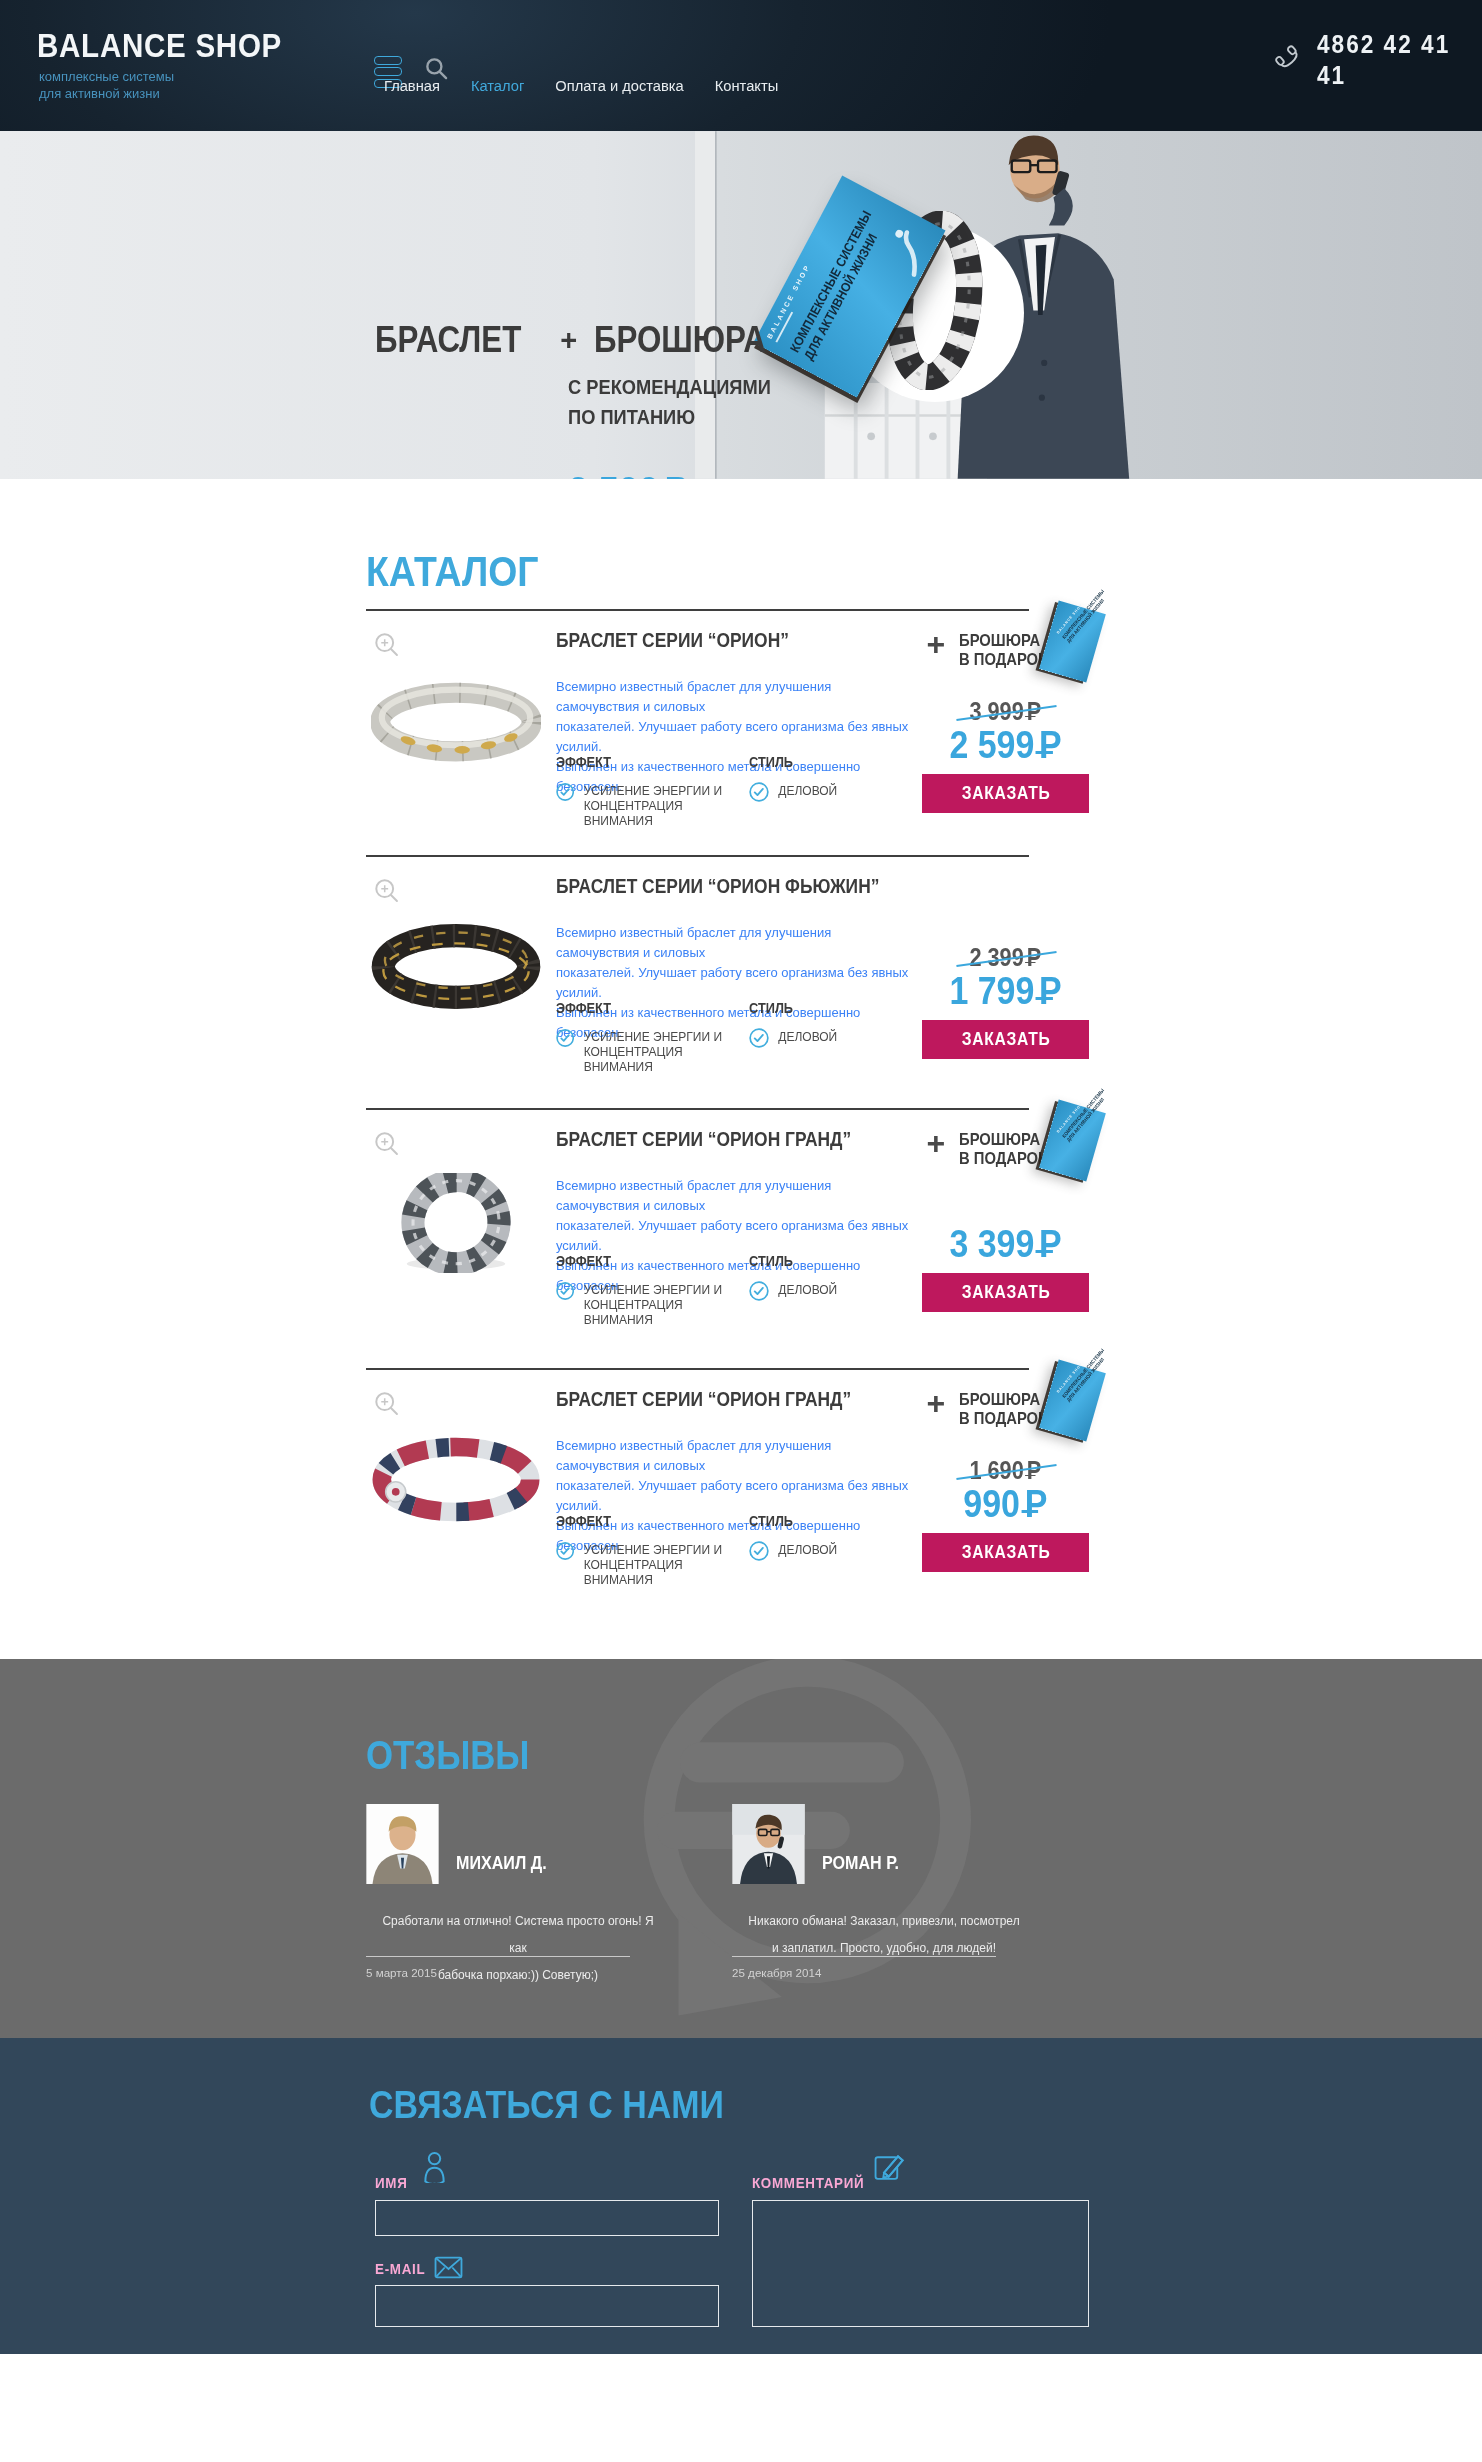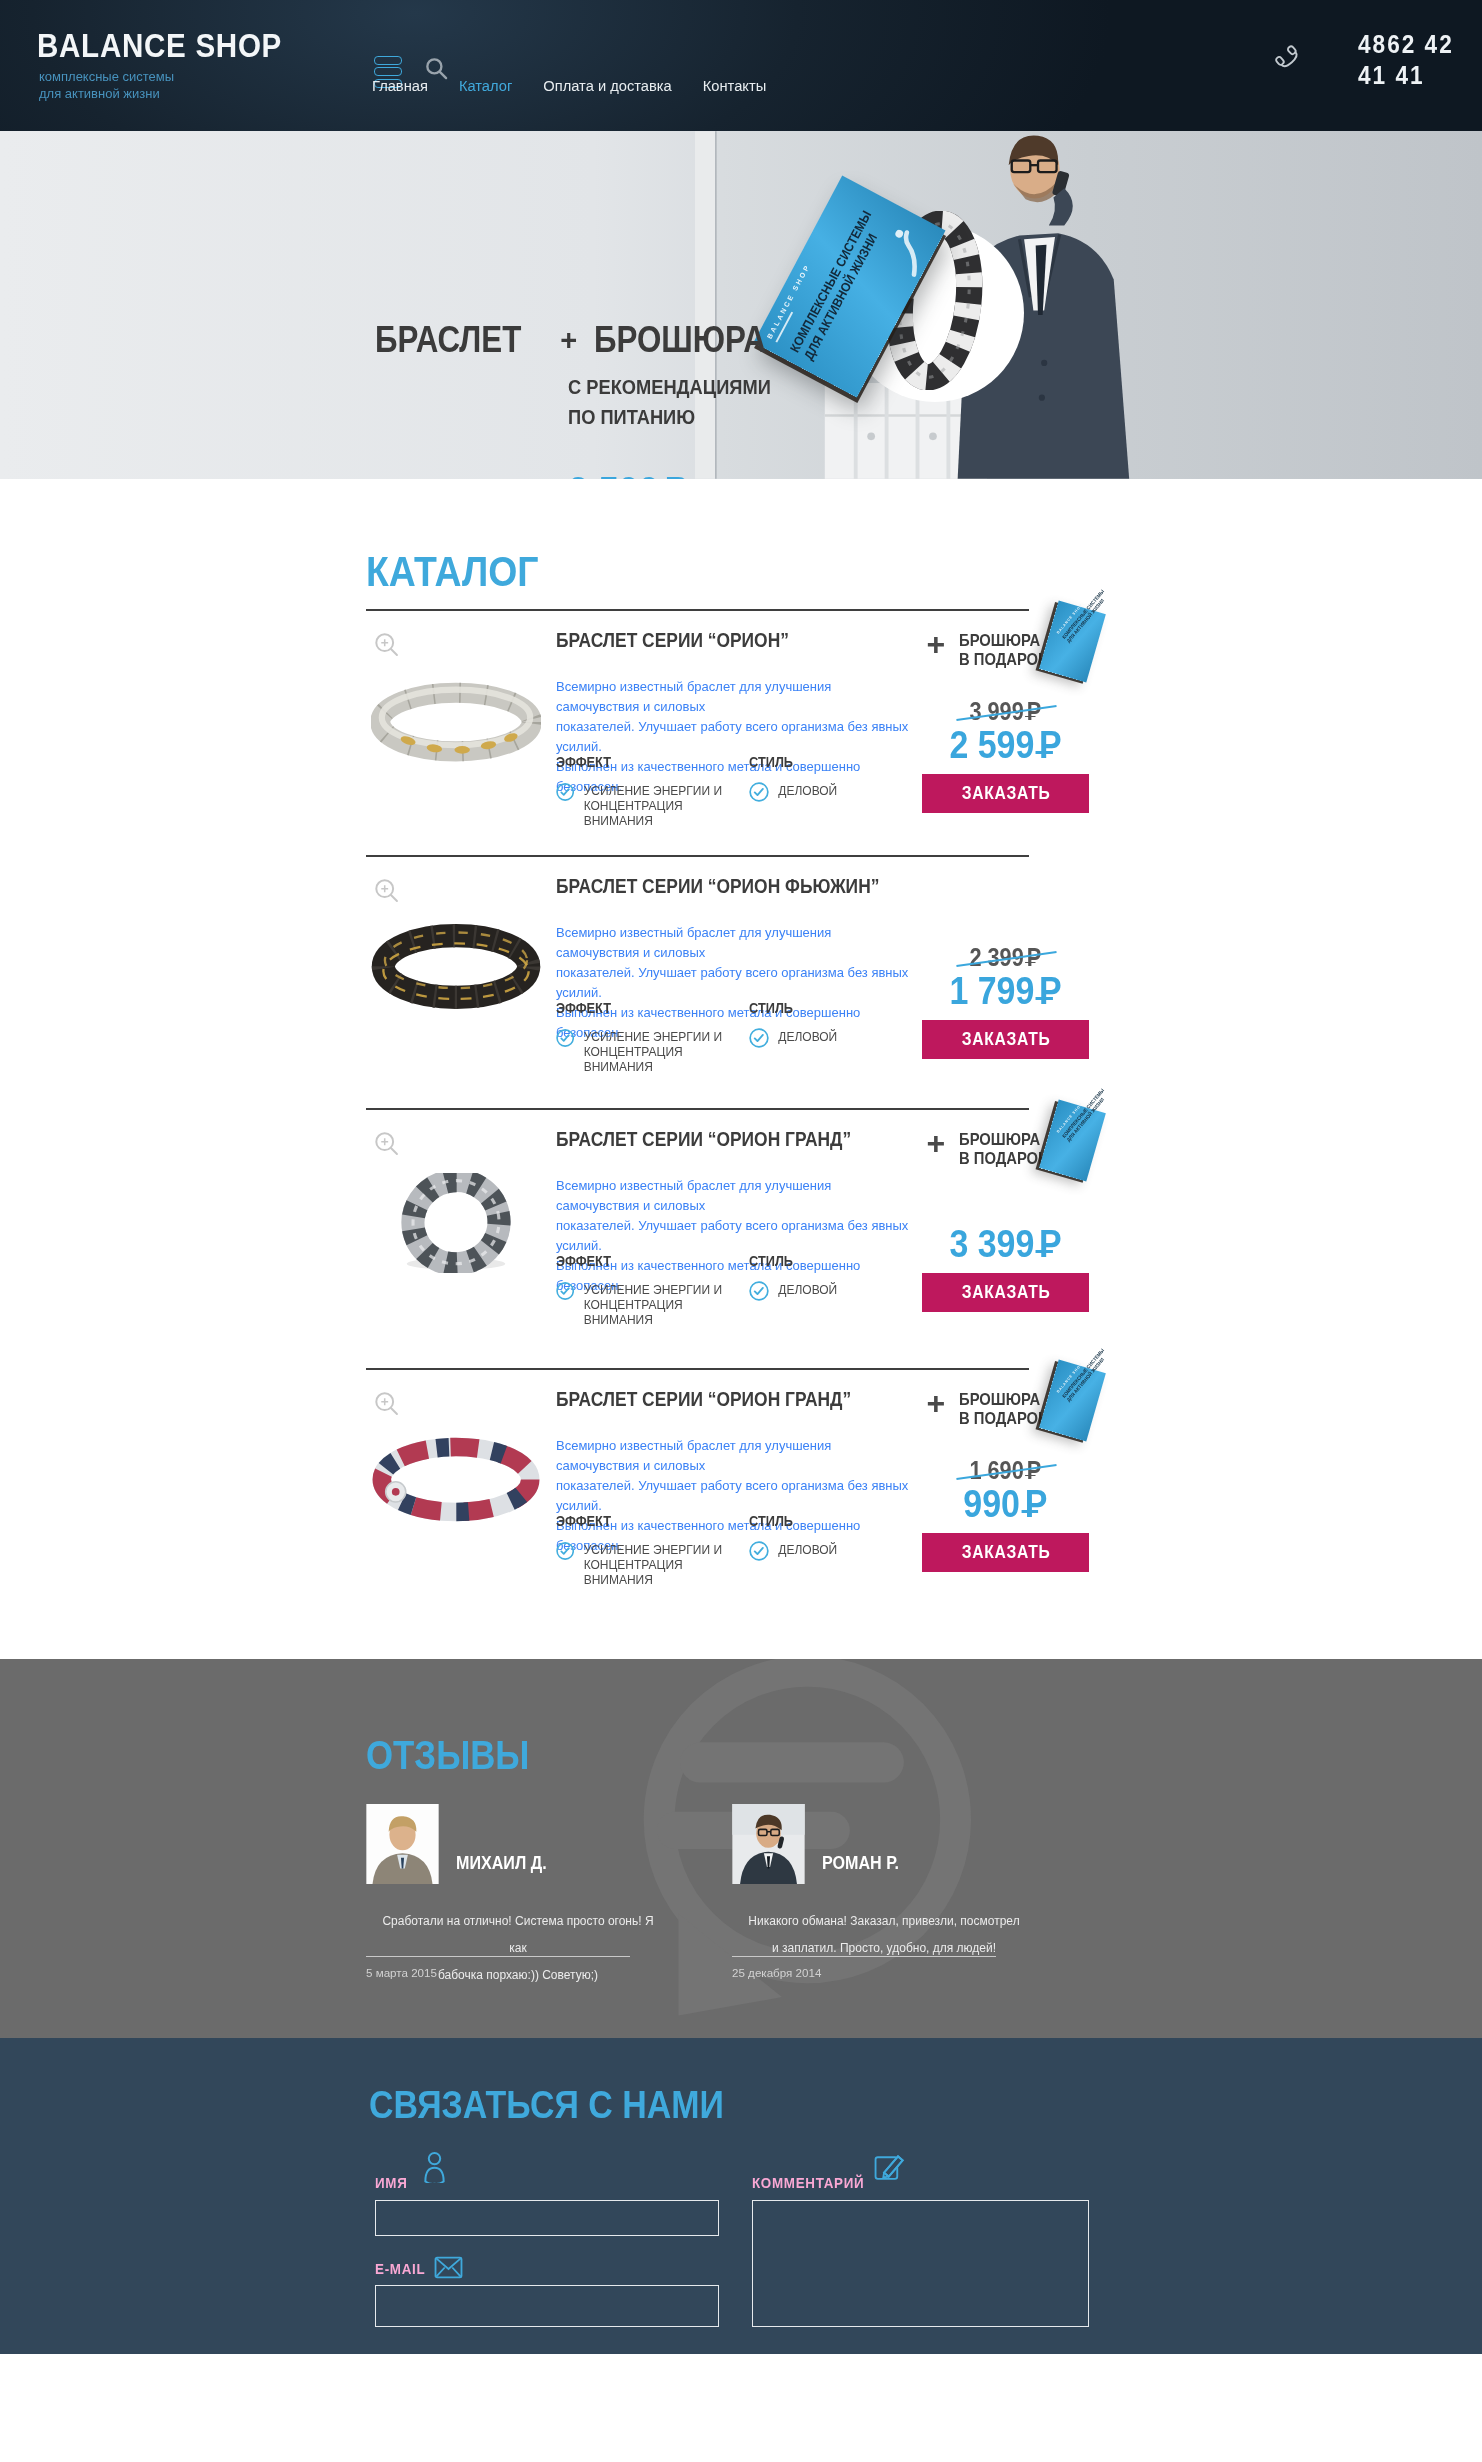--- a/index.html
+++ b/index.html
@@ -10,25 +10,25 @@
   .condC{display:inline-block;transform:scaleX(.87);transform-origin:center center;}
 
   
   .site-header{position:absolute;left:0;top:0;width:1483px;height:131px;
     background:radial-gradient(ellipse 695px 324px at 28% 10%,#24384a 0%,#16232f 55%,#0e1822 100%);}
   .logo{left:37px;top:26px;font-size:34px;font-weight:bold;letter-spacing:0.8px;color:#f3f6f8;}
   .tagline{left:39px;top:68px;font-size:13px;line-height:17px;color:#4792bd;}
   .menu-btn{left:374px;top:56px;width:29px;height:31px;cursor:pointer;}
   .menu-bar{width:26px;height:7px;border:1.5px solid #3fa9dc;border-radius:3.9px;margin-bottom:2.3px;}
   .search-btn{left:425px;top:57px;width:25px;height:25px;cursor:pointer;}
-  .main-nav{left:372px;top:78px;display:flex;gap:31px;}
+  .main-nav{left:384px;top:78px;display:flex;gap:31px;}
   .main-nav a{font-size:14.7px;color:#e8edf0;text-decoration:none;}
   .main-nav a.active{color:#41a9dc;}
   .phone-wrap{left:1274px;top:29px;display:flex;align-items:center;gap:14px;}
-  .phone-number{font-size:26px;font-weight:bold;letter-spacing:2.3px;color:#eef2f5;margin-left:41px;}
+  .phone-number{font-size:26px;font-weight:bold;letter-spacing:2.3px;color:#eef2f5;}
 
   
   .hero{position:absolute;left:0;top:131px;width:1483px;height:348px;overflow:hidden;
     background:linear-gradient(90deg,#eaecee 0%,#e2e5e8 40%,#cfd4d8 62%,#c3c8cd 100%);}
   .hero-photo{left:695px;top:0;}
   .hero-circle{left:846px;top:93px;width:178px;height:178px;border-radius:50%;background:#fff;}
   .hero-bracelet{left:885px;top:80px;}
   .hero-broch{left:755px;top:97px;width:189px;height:117px;transform:rotate(-62deg);
     background:linear-gradient(110deg,#2b90c4 0%,#46b0e4 55%,#2a8abc 100%);
     box-shadow:-4.6px 3.1px 0 rgba(38,31,25,.85), -10.8px 10.8px 21.6px rgba(40,45,50,.35);

